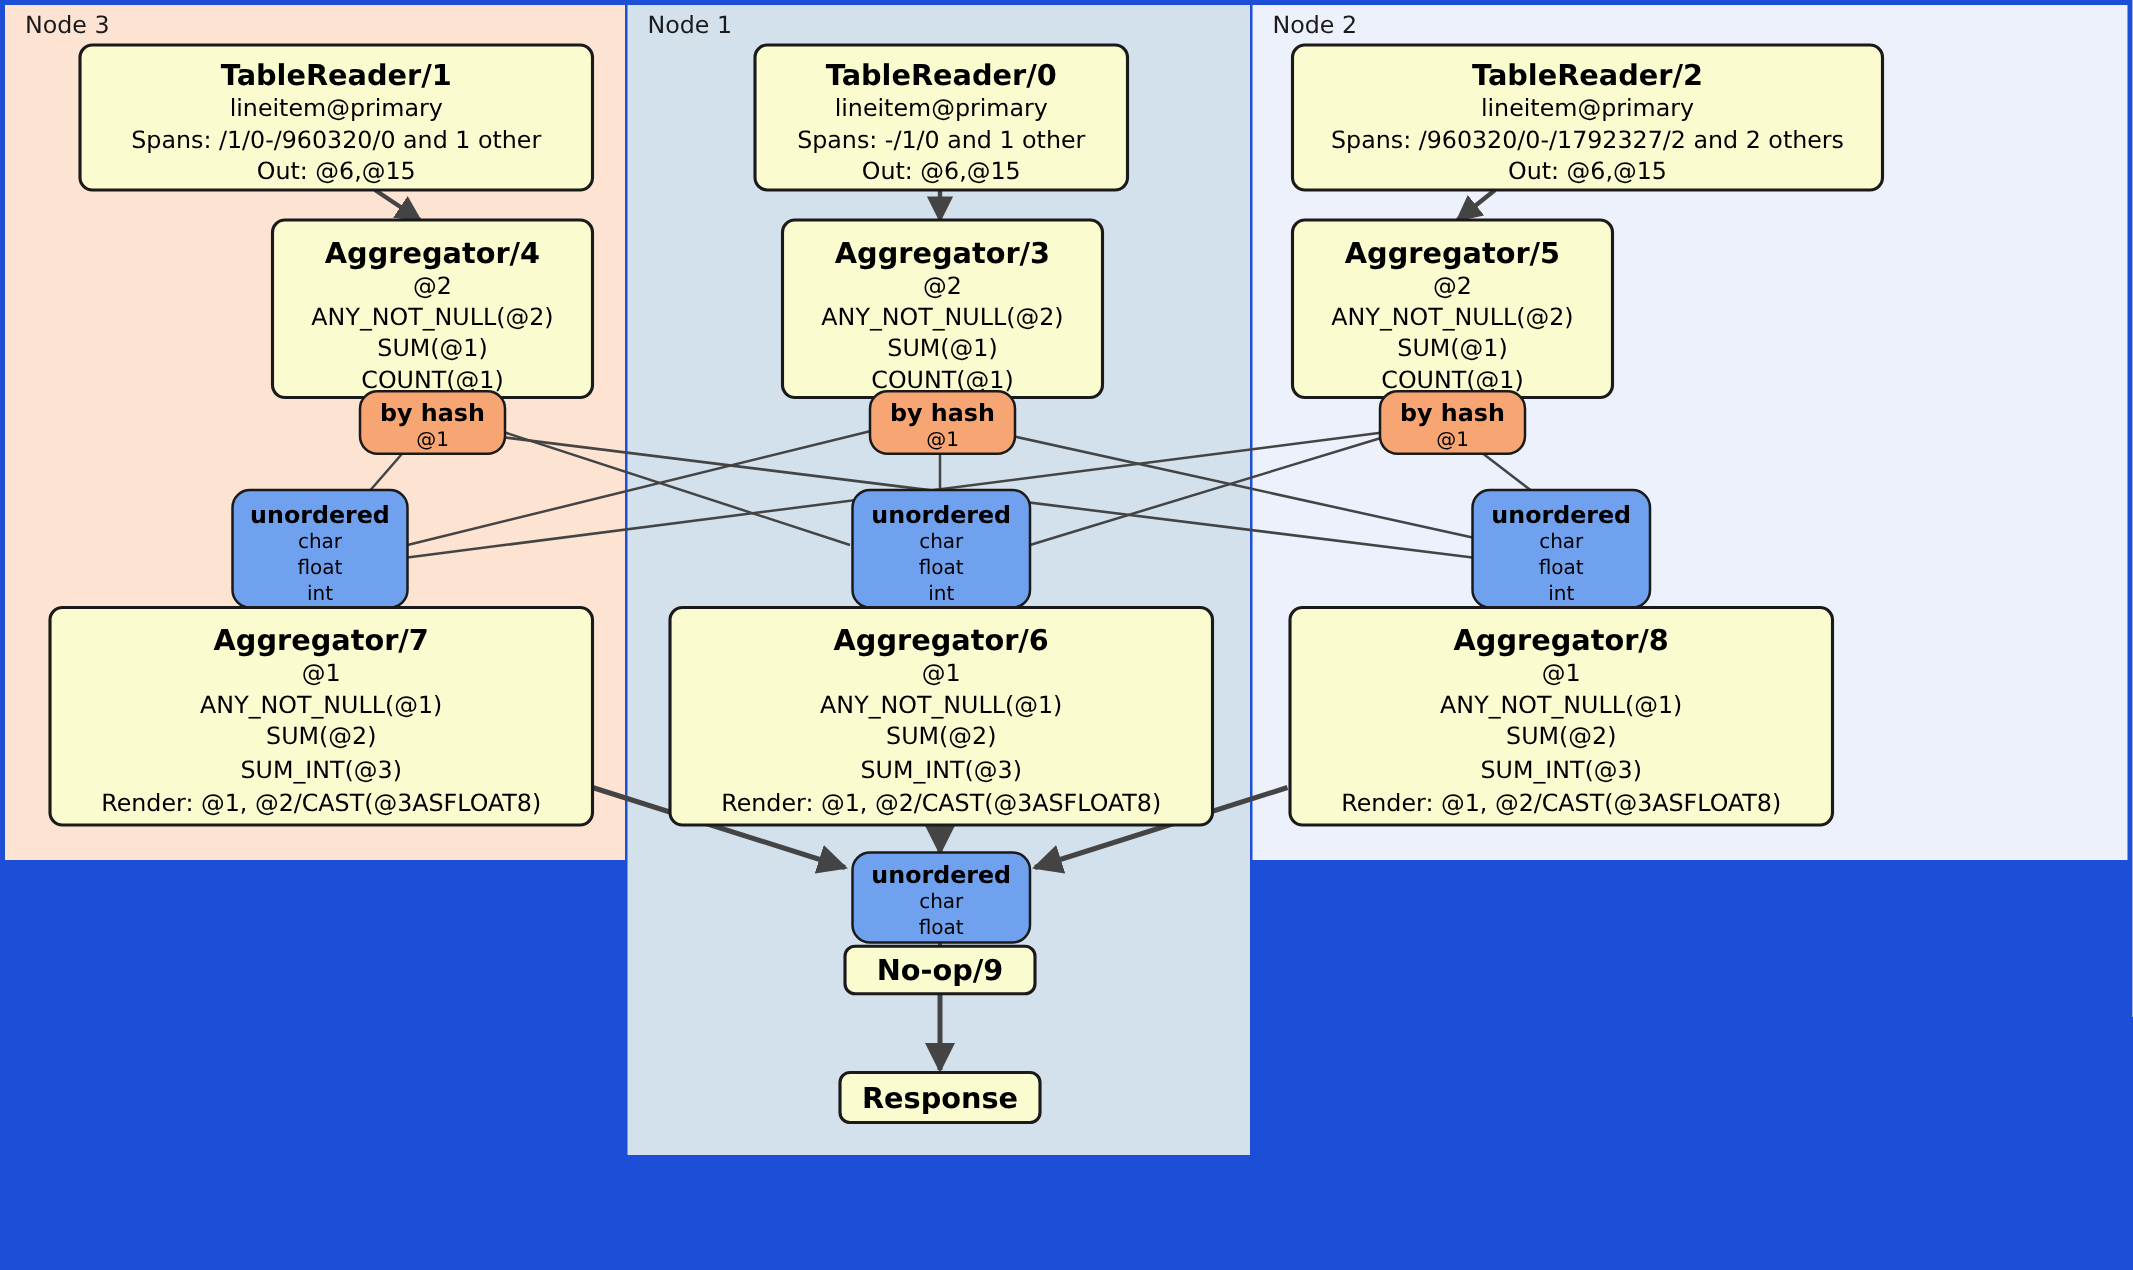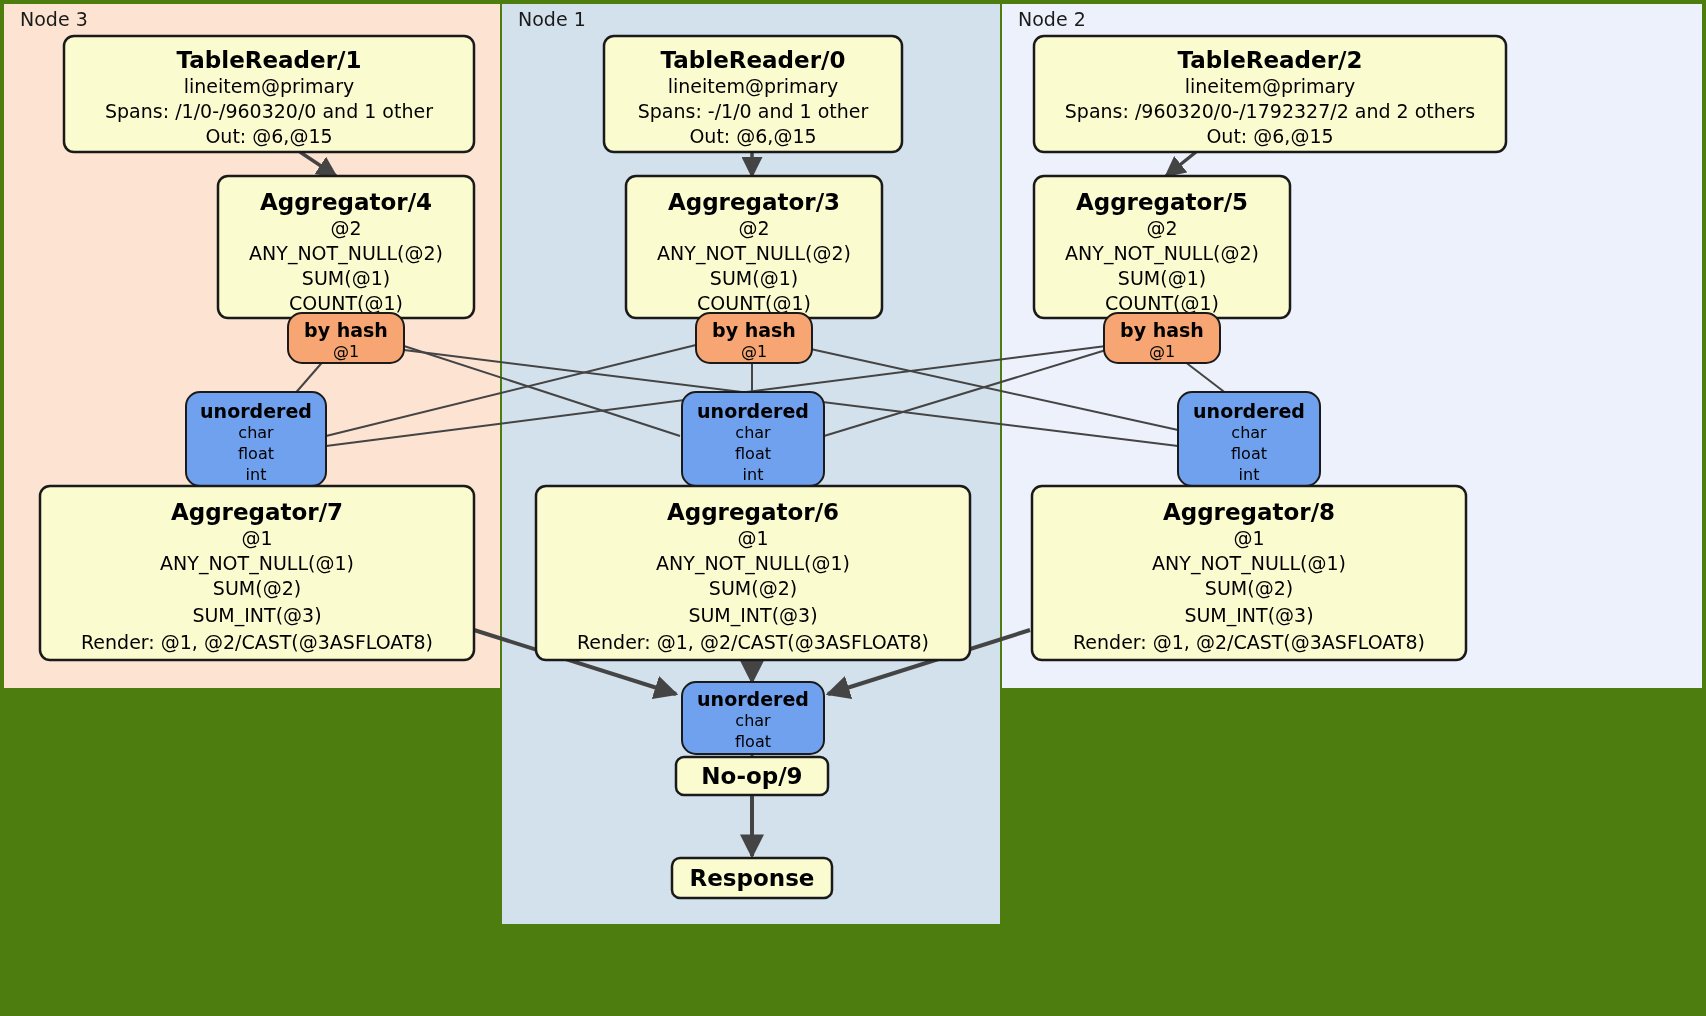--- a/index.html
+++ b/index.html
@@ -1,17 +1,17 @@
 <!DOCTYPE html>
 <html><head>
 <meta charset="utf-8">
 <style>
   html,body{margin:0;padding:0;background:#ffffff;}
   body{font-family:"DejaVu Sans","Liberation Sans",sans-serif;}
-  #stage{position:relative;width:1706px;height:1016px;background:#4d7c0f;overflow:hidden;}
+  #stage{position:relative;width:1706px;height:1016px;background:#1d4ed8;overflow:hidden;}
   #stage svg{position:absolute;left:0;top:0;}
   .panel-label{font-size:19px;fill:#1a1a1a;}
   .box-title{font-weight:bold;}
   text{font-family:"DejaVu Sans","Liberation Sans",sans-serif;fill:#000000;}
 </style>
 </head>
 <body>
 
 <div id="stage">
   <svg width="1706" height="1016" viewBox="0 0 1706 1016" xmlns="http://www.w3.org/2000/svg">

